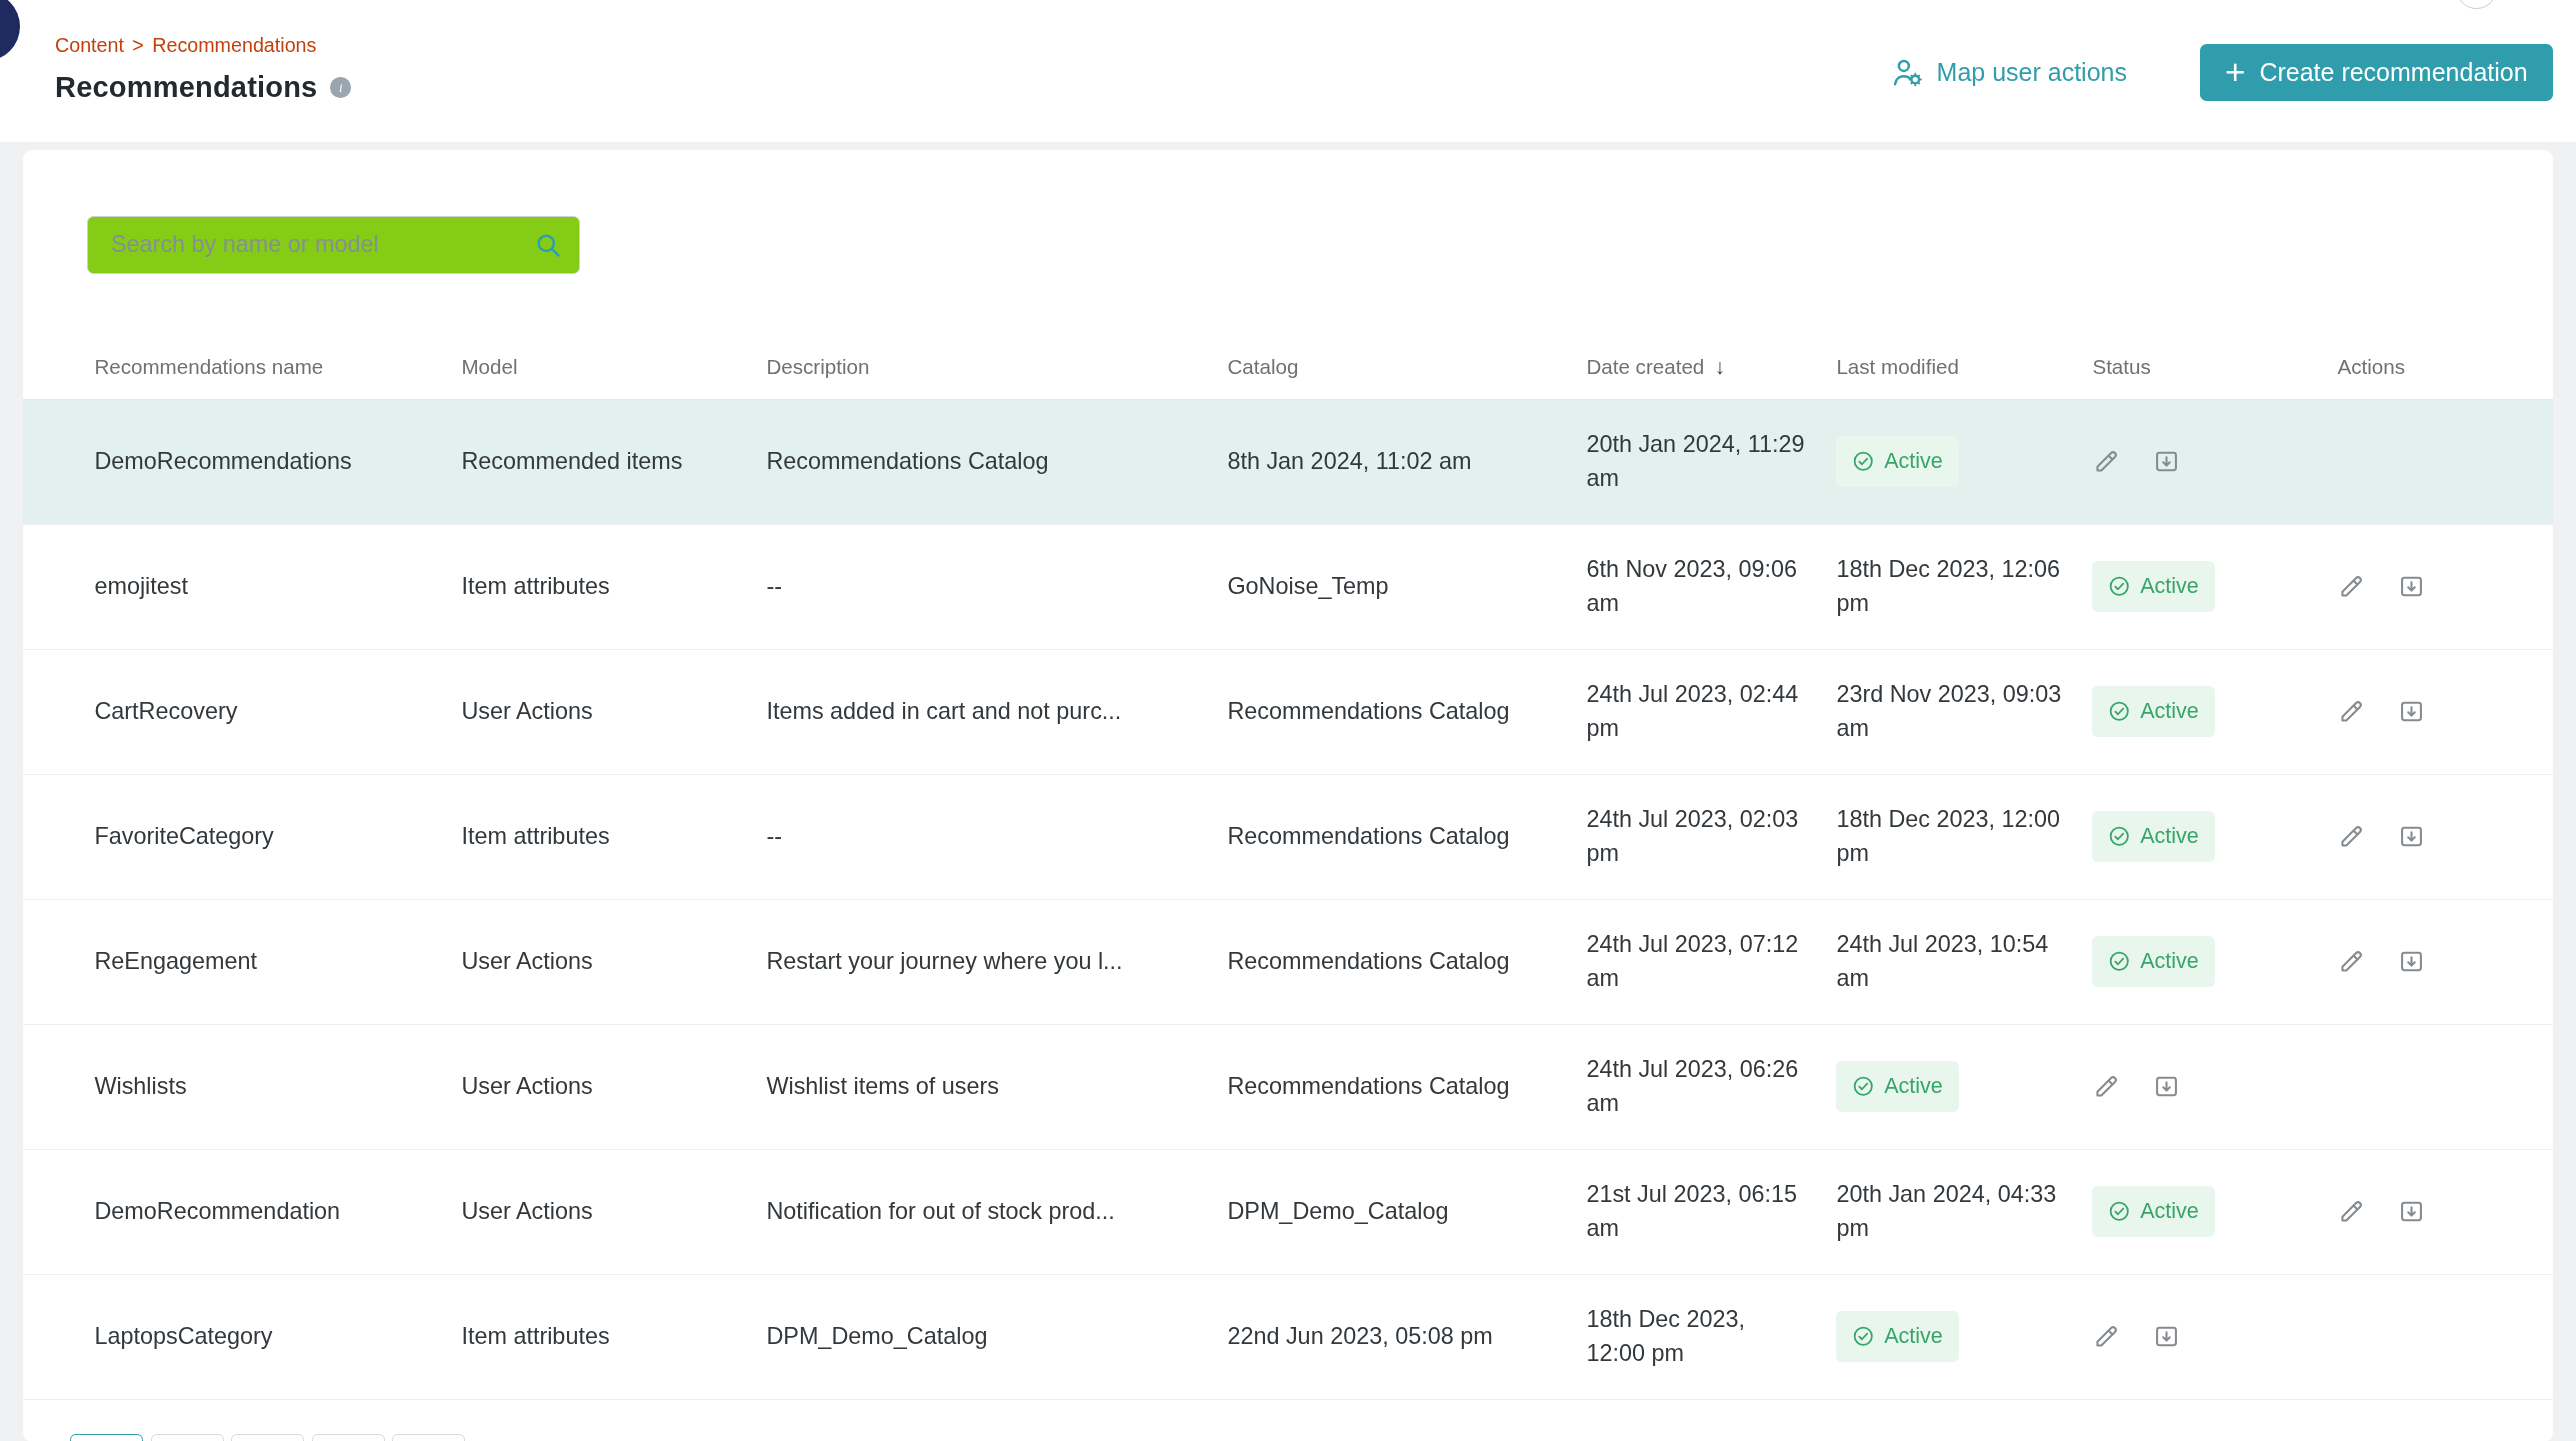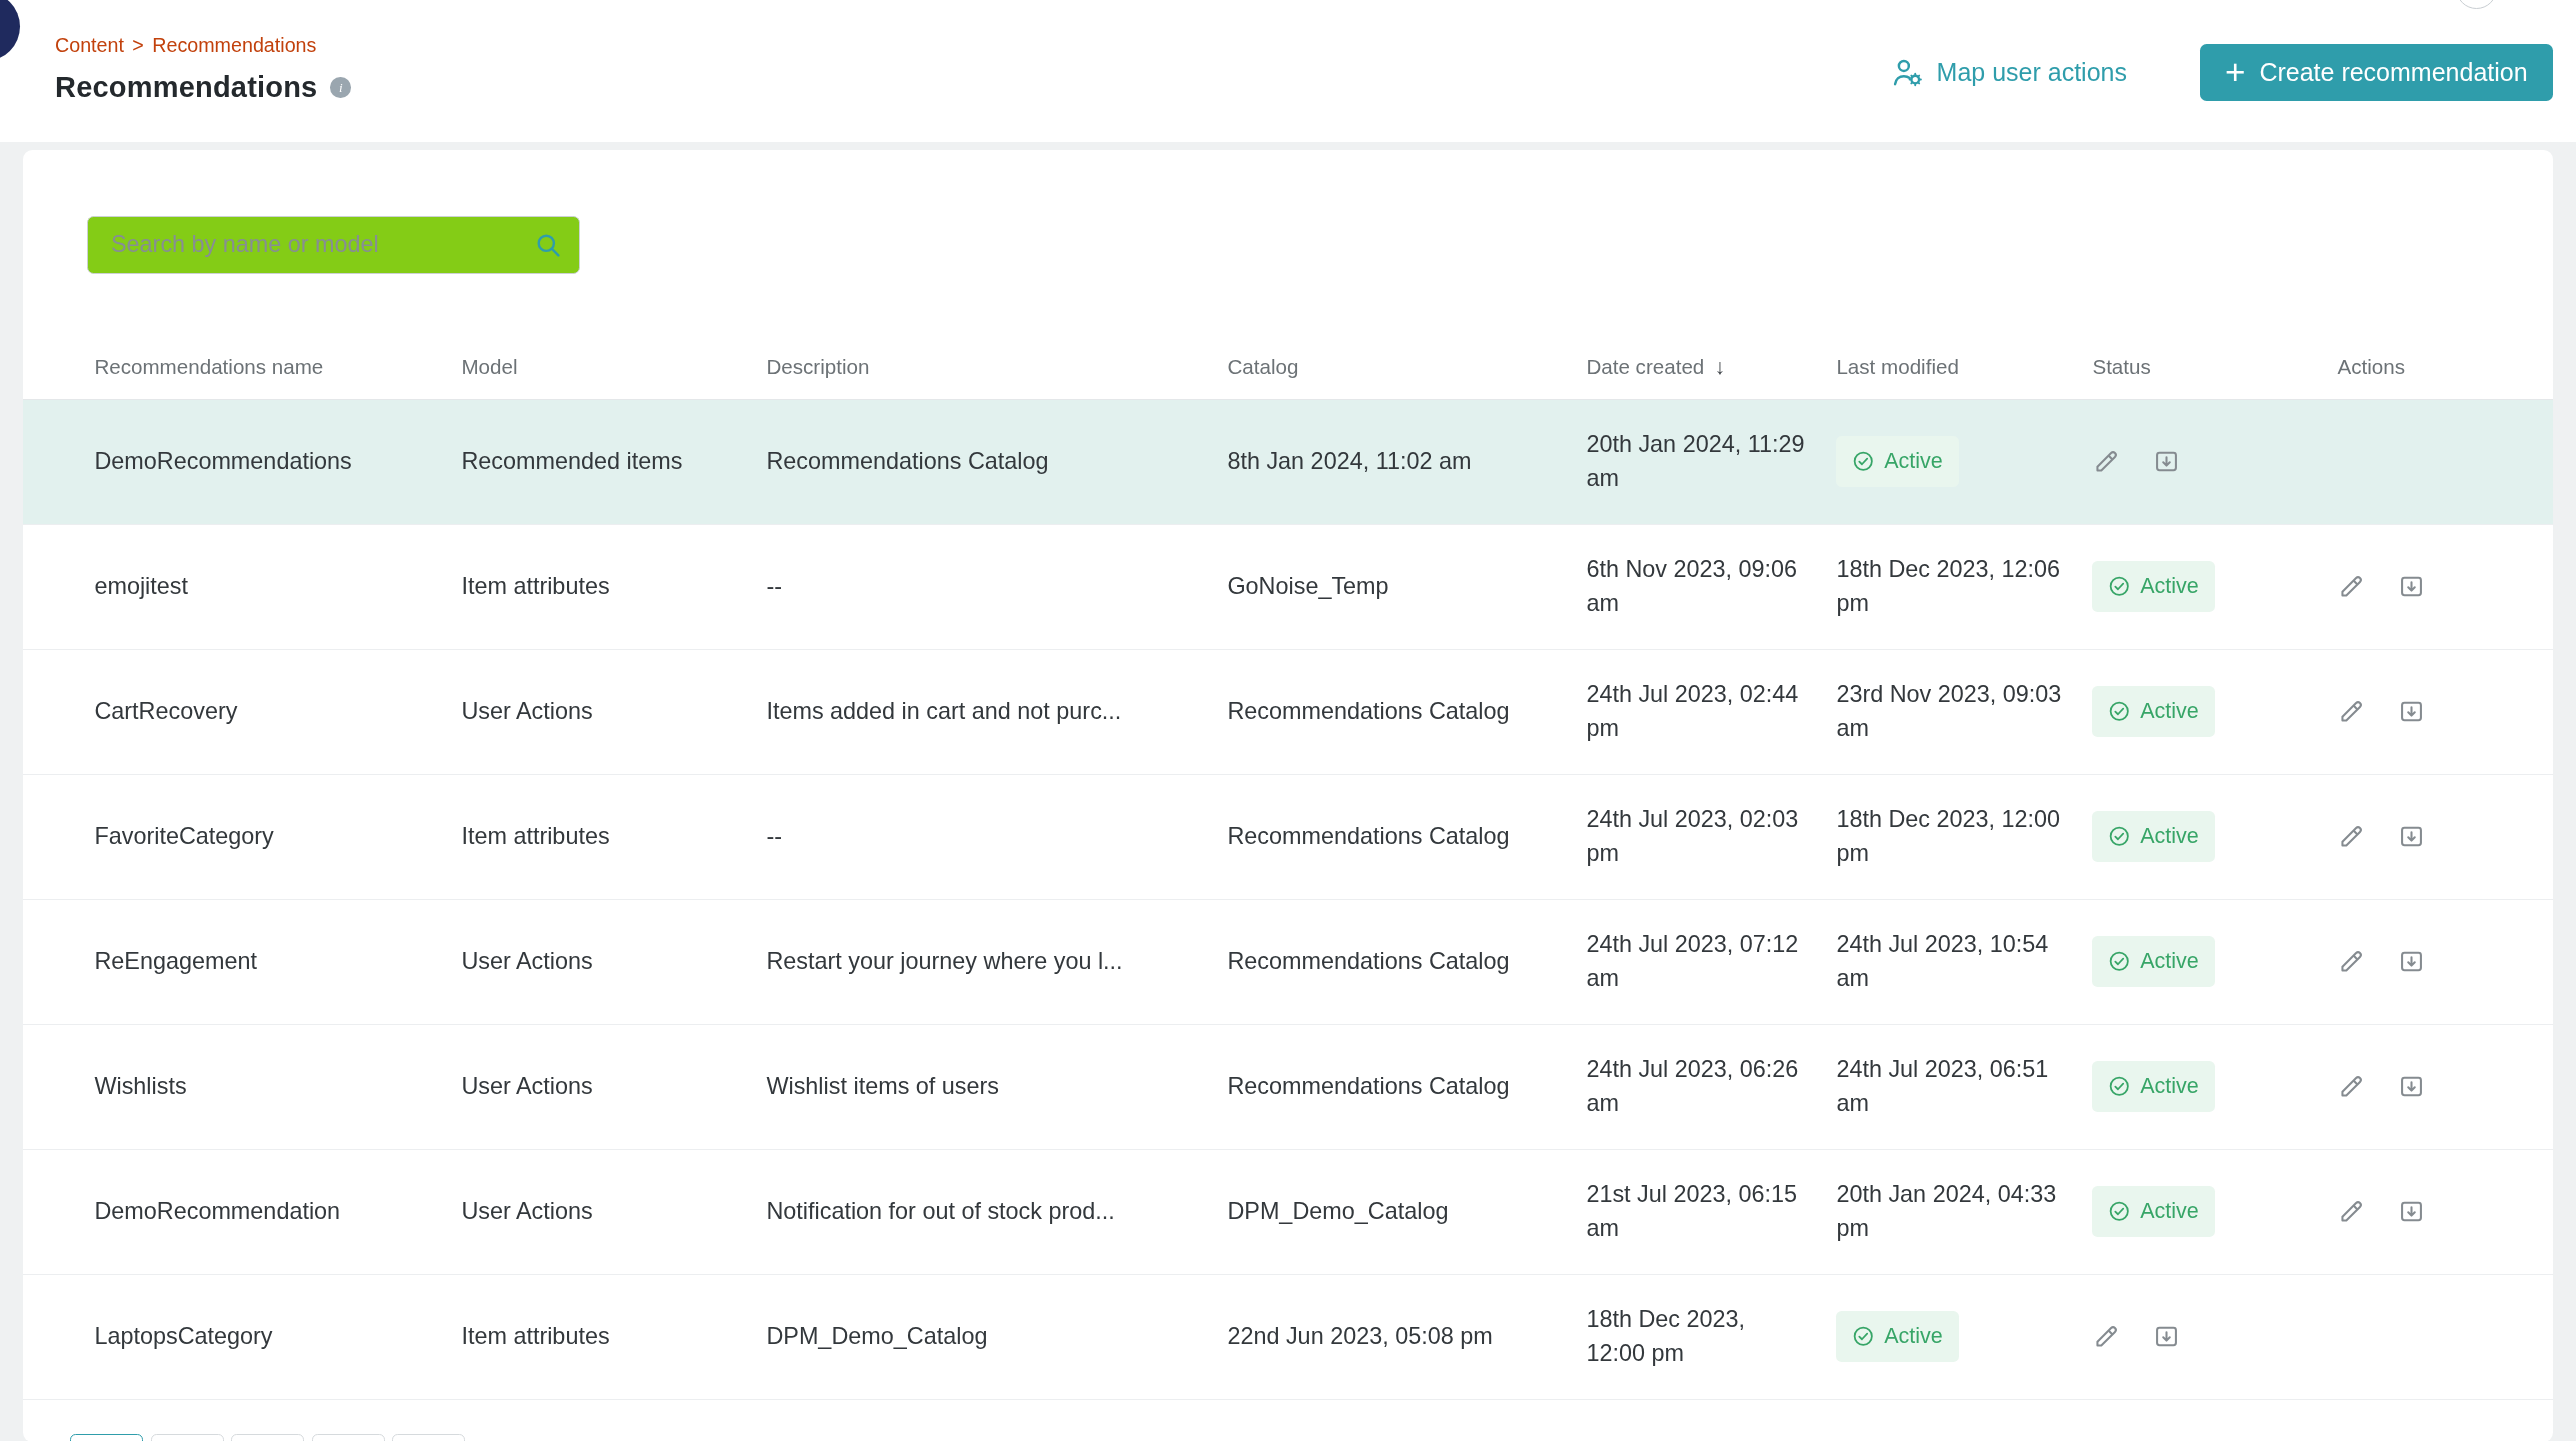--- a/index.html
+++ b/index.html
@@ -301,21 +301,20 @@
                 </svg>
               </span>
             </div>
           </div>
           <div class="row">
             <div class="cell name">Wishlists</div>
             <div class="cell model">User Actions</div>
             <div class="cell desc">Wishlist items of users</div>
             <div class="cell catalog">Recommendations Catalog</div>
             <div class="cell date">24th Jul 2023, 06:26 am</div>
-            <div class="cell date">24th Jul 2023, 06:51 am</div>
             <div class="cell status"><span class="badge">
                 <span class="badge-icon">
                   <svg viewBox="0 0 24 24">
                     <circle cx="12" cy="12" r="9.2" fill="none" stroke="currentColor" stroke-width="1.9"></circle>
                     <path d="M7.8 12.4l2.8 2.8 5.6-6" fill="none" stroke="currentColor" stroke-width="1.9" stroke-linecap="round" stroke-linejoin="round"></path>
                   </svg>
                 </span>
                 <span>Active</span>
               </span></div>
             <div class="cell actions">

